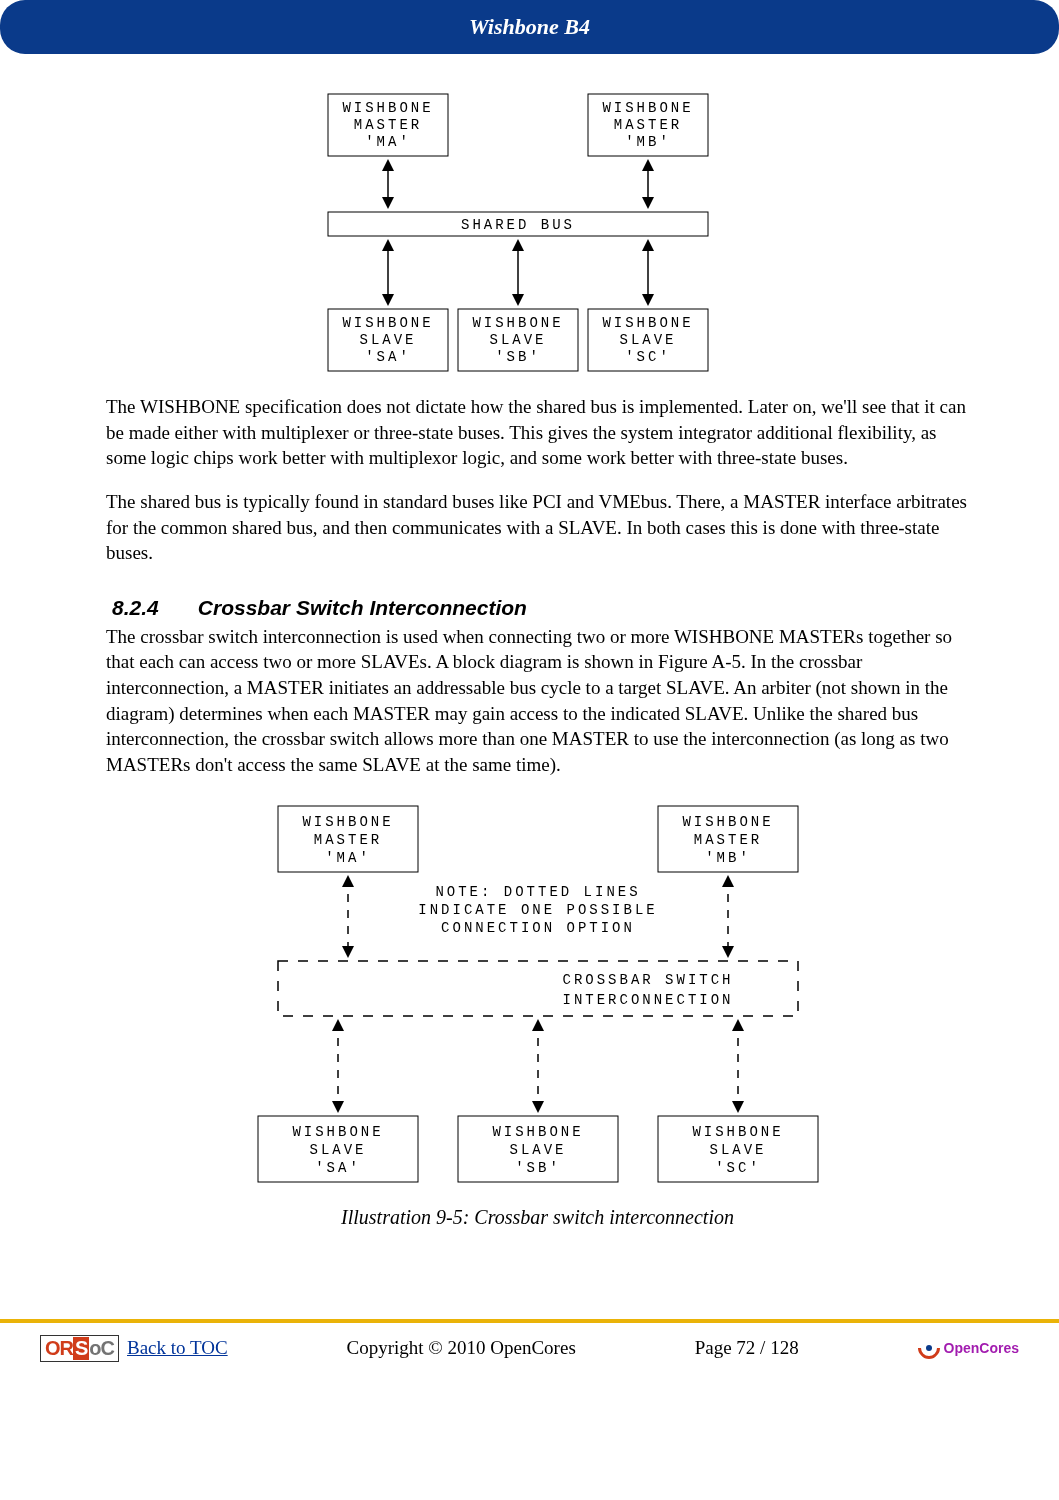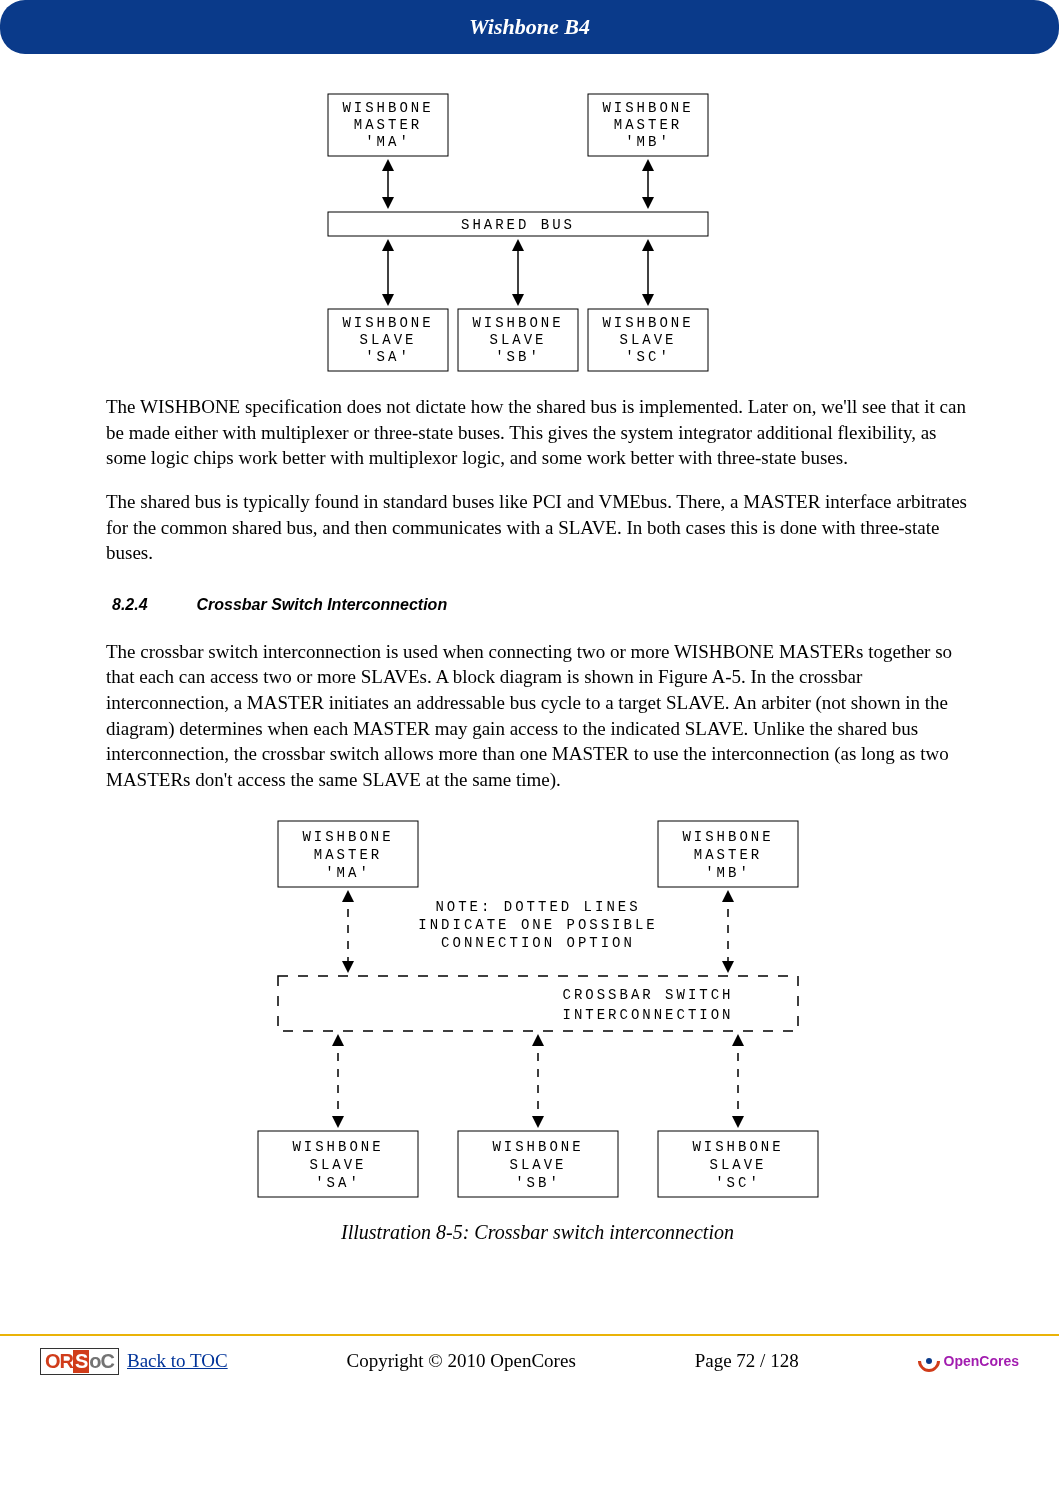--- a/index.html
+++ b/index.html
@@ -3,23 +3,23 @@
 <meta charset="utf-8">
 <style>
   * { box-sizing: border-box; margin: 0; padding: 0; }
   body { font-family: Georgia, 'Times New Roman', serif; background: #fff; width: 1059px; }
   .header { background: #0a3a8a; color: #fff; text-align: center; padding: 14px 0; font-style: italic; font-weight: bold; font-size: 22px; border-radius: 25px; }
   .page { padding: 30px 90px 20px 106px; }
   .diagram { position: relative; margin: 0 auto 10px auto; }
   .diagram svg { display: block; margin: 0 auto; }
   .caption { text-align: center; font-style: italic; font-size: 20px; margin: 8px 0 30px 0; }
   .body-text { font-size: 19px; line-height: 1.35; margin-bottom: 18px; text-align: left; }
-  .section-heading { font-family: Verdana, Arial, sans-serif; font-weight: bold; font-style: italic; font-size: 16px; margin: 30px 0 25px 6px; }
+  .section-heading { font-family: Verdana, Arial, sans-serif; font-weight: bold; font-style: italic; font-size: 21px; margin: 30px 0 4px 6px; }
   .section-num { display: inline-block; width: 80px; }
-  .footer { border-top: 2px solid #eab308; margin-top: 40px; padding: 12px 40px 12px 40px; display: flex; justify-content: space-between; align-items: center; font-size: 19px; }
+  .footer { border-top: 4px solid #eab308; margin-top: 40px; padding: 12px 40px 12px 40px; display: flex; justify-content: space-between; align-items: center; font-size: 19px; }
   .footer-left { display: flex; align-items: center; gap: 8px; }
   .orsoc { font-family: Arial, sans-serif; font-weight: bold; font-size: 20px; border: 1px solid #333; padding: 1px 4px; display: inline-flex; letter-spacing: -1px; }
   .orsoc .or { color: #d03c1a; }
   .orsoc .s { background: #d03c1a; color: #fff; padding: 0 2px; }
   .orsoc .oc { color: #737373; }
   .toc-link { color: #003399; text-decoration: underline; }
   .opencores { display:flex; align-items:center; gap:4px; font-family: Arial,sans-serif; font-weight:bold; font-size:14px; color:#a21caf; }
   .oc-icon { width:22px; height:22px; background:#fff; border-radius:50%; display:inline-flex; align-items:center; justify-content:center; position:relative; }
   .oc-icon::before { content:''; width:16px; height:16px; border:3px solid #d03c1a; border-radius:50%; border-top-color:transparent; border-right-color:transparent; transform:rotate(-45deg); position:absolute; }
   .oc-icon::after { content:''; width:6px; height:6px; background:#0a3a8a; border-radius:50%; position:absolute; }
@@ -132,21 +132,21 @@
       <text class="dlabel" x="520" y="376">'SC'</text>
 
       <line x1="130" y1="82" x2="130" y2="159" stroke="#000" stroke-width="1.5" stroke-dasharray="8,8" marker-start="url(#arr2S)" marker-end="url(#arr2)"></line>
       <line x1="510" y1="82" x2="510" y2="159" stroke="#000" stroke-width="1.5" stroke-dasharray="8,8" marker-start="url(#arr2S)" marker-end="url(#arr2)"></line>
 
       <line x1="120" y1="226" x2="120" y2="314" stroke="#000" stroke-width="1.5" stroke-dasharray="8,8" marker-start="url(#arr2S)" marker-end="url(#arr2)"></line>
       <line x1="320" y1="226" x2="320" y2="314" stroke="#000" stroke-width="1.5" stroke-dasharray="8,8" marker-start="url(#arr2S)" marker-end="url(#arr2)"></line>
       <line x1="520" y1="226" x2="520" y2="314" stroke="#000" stroke-width="1.5" stroke-dasharray="8,8" marker-start="url(#arr2S)" marker-end="url(#arr2)"></line>
     </svg>
   </div>
-  <div class="caption">Illustration 8-5: Crossbar switch interconnection</div>
+  <div class="caption">Illustration 9-5: Crossbar switch interconnection</div>
 
 </div>
 
 <div class="footer">
   <div class="footer-left">
     <span class="orsoc">
         <span class="or">OR</span>
         <span class="s">S</span>
         <span class="oc">oC</span>
       </span>

